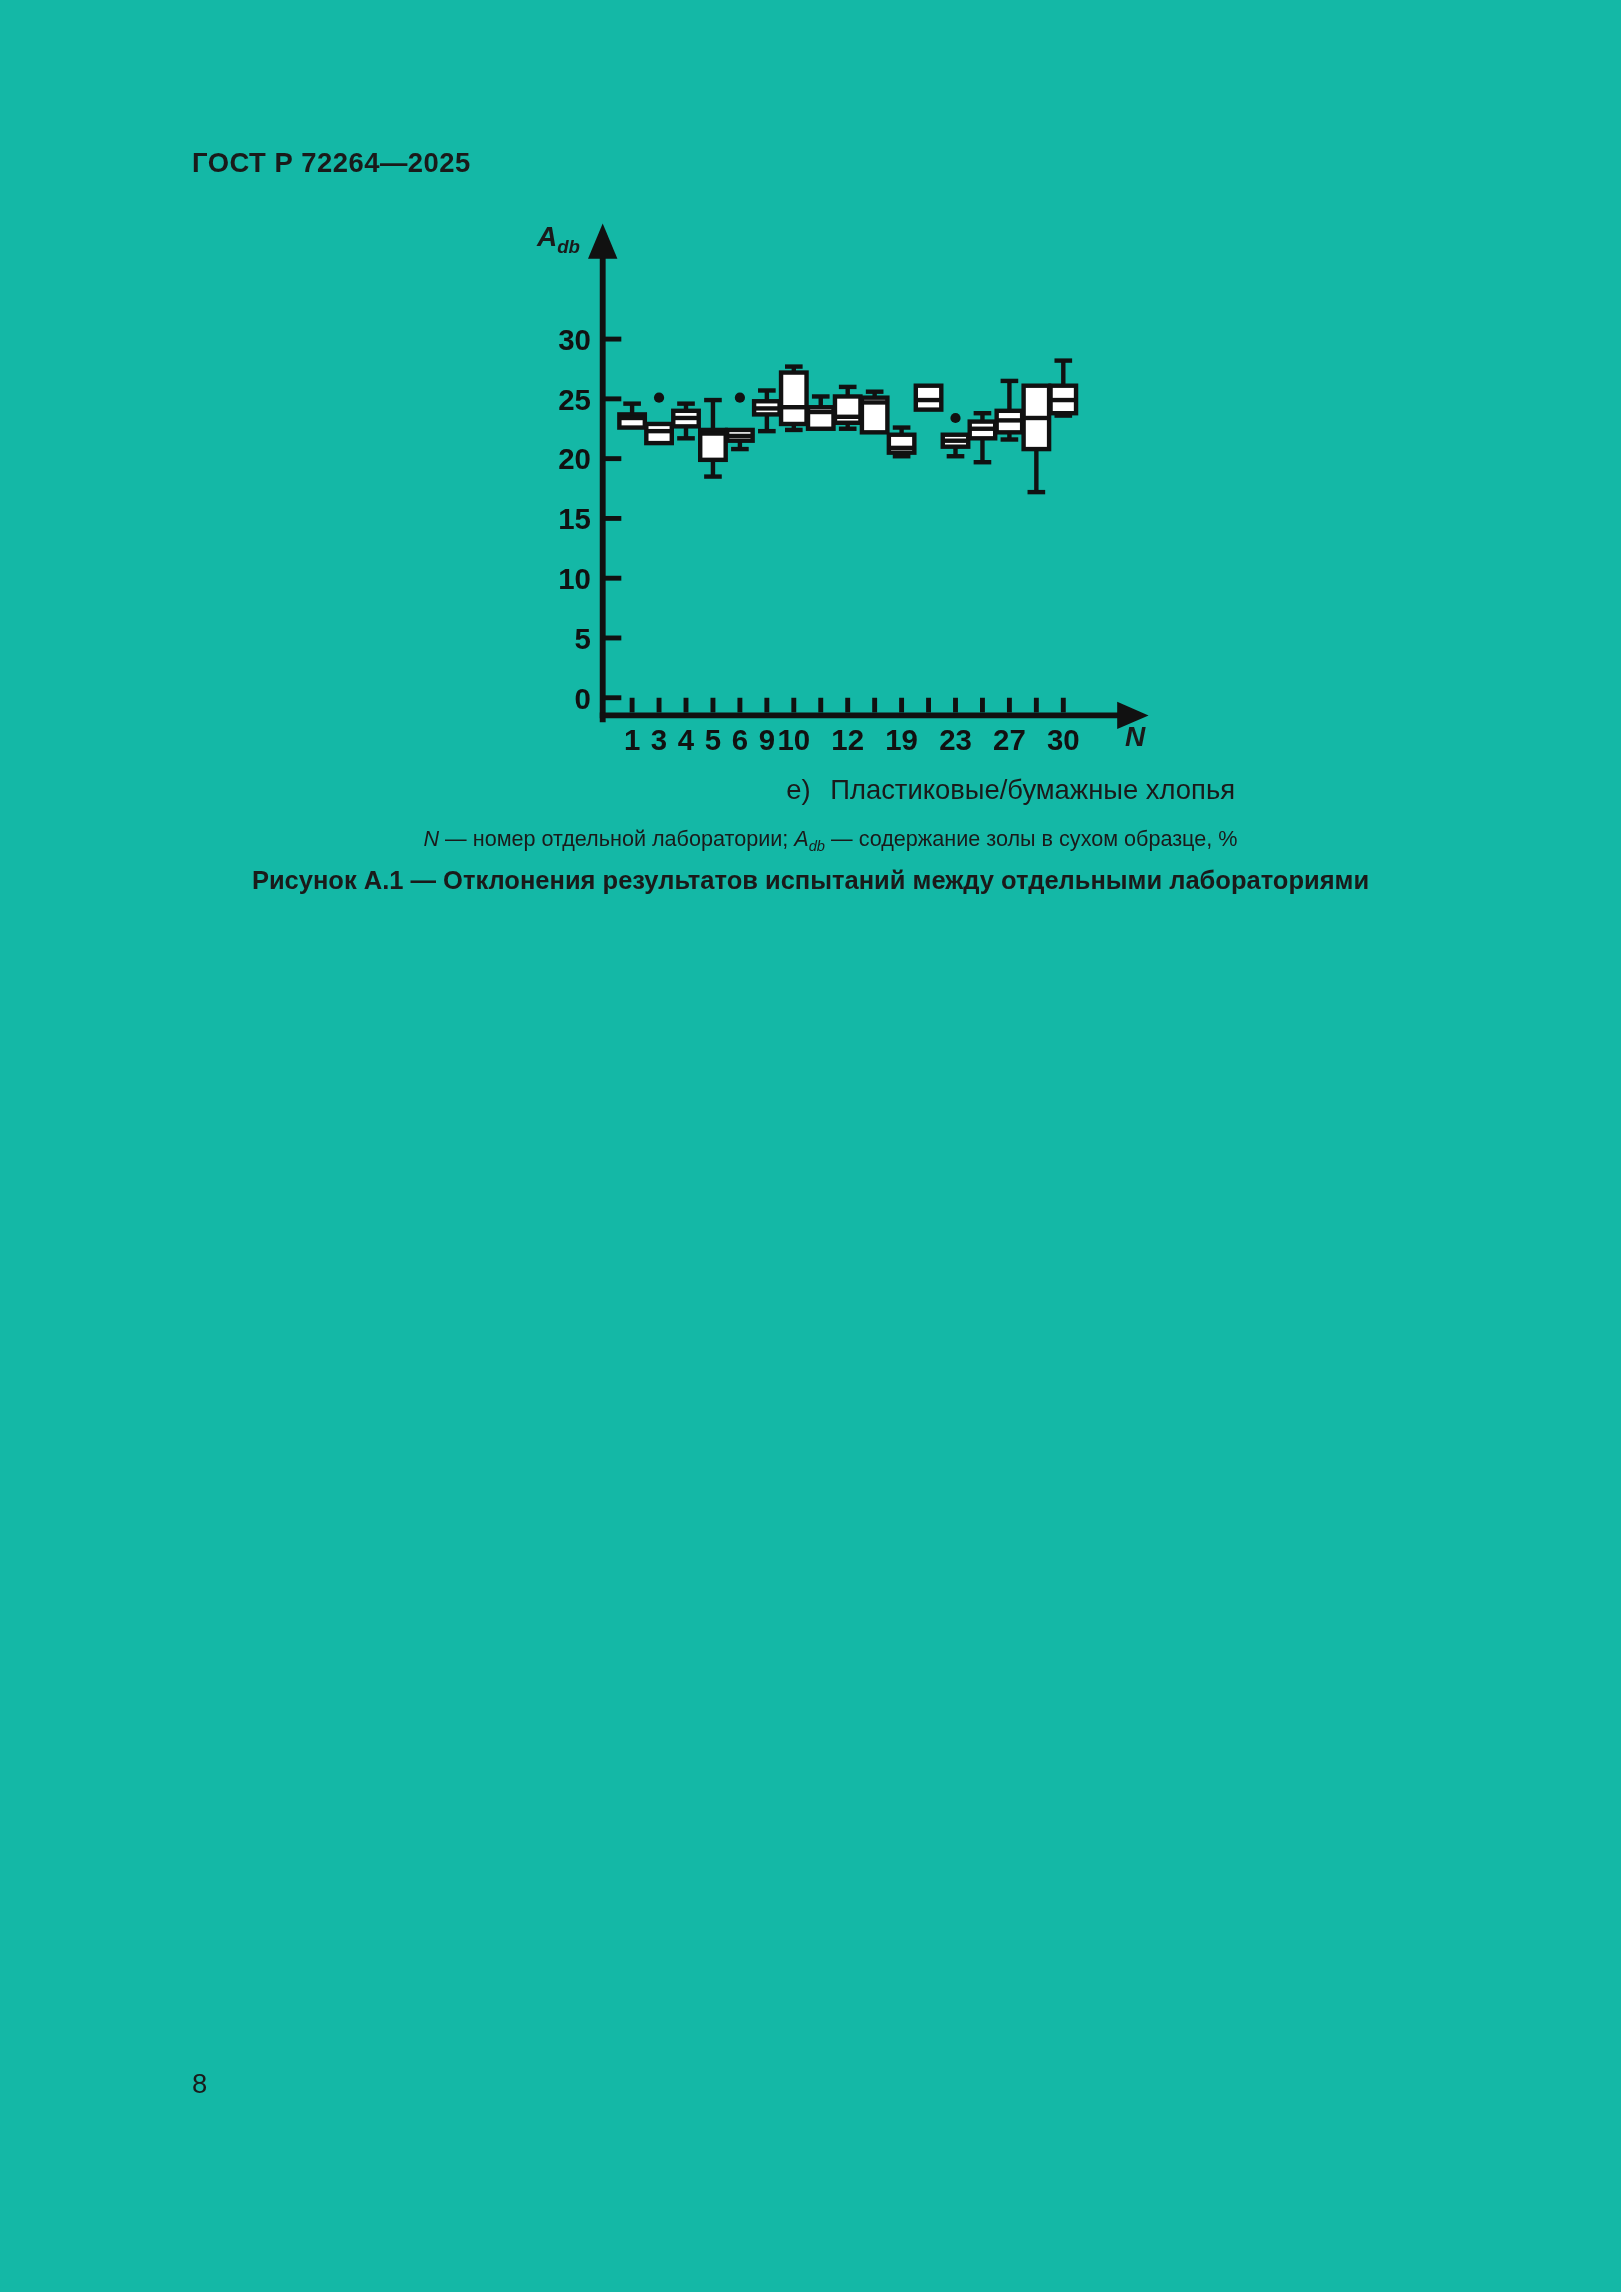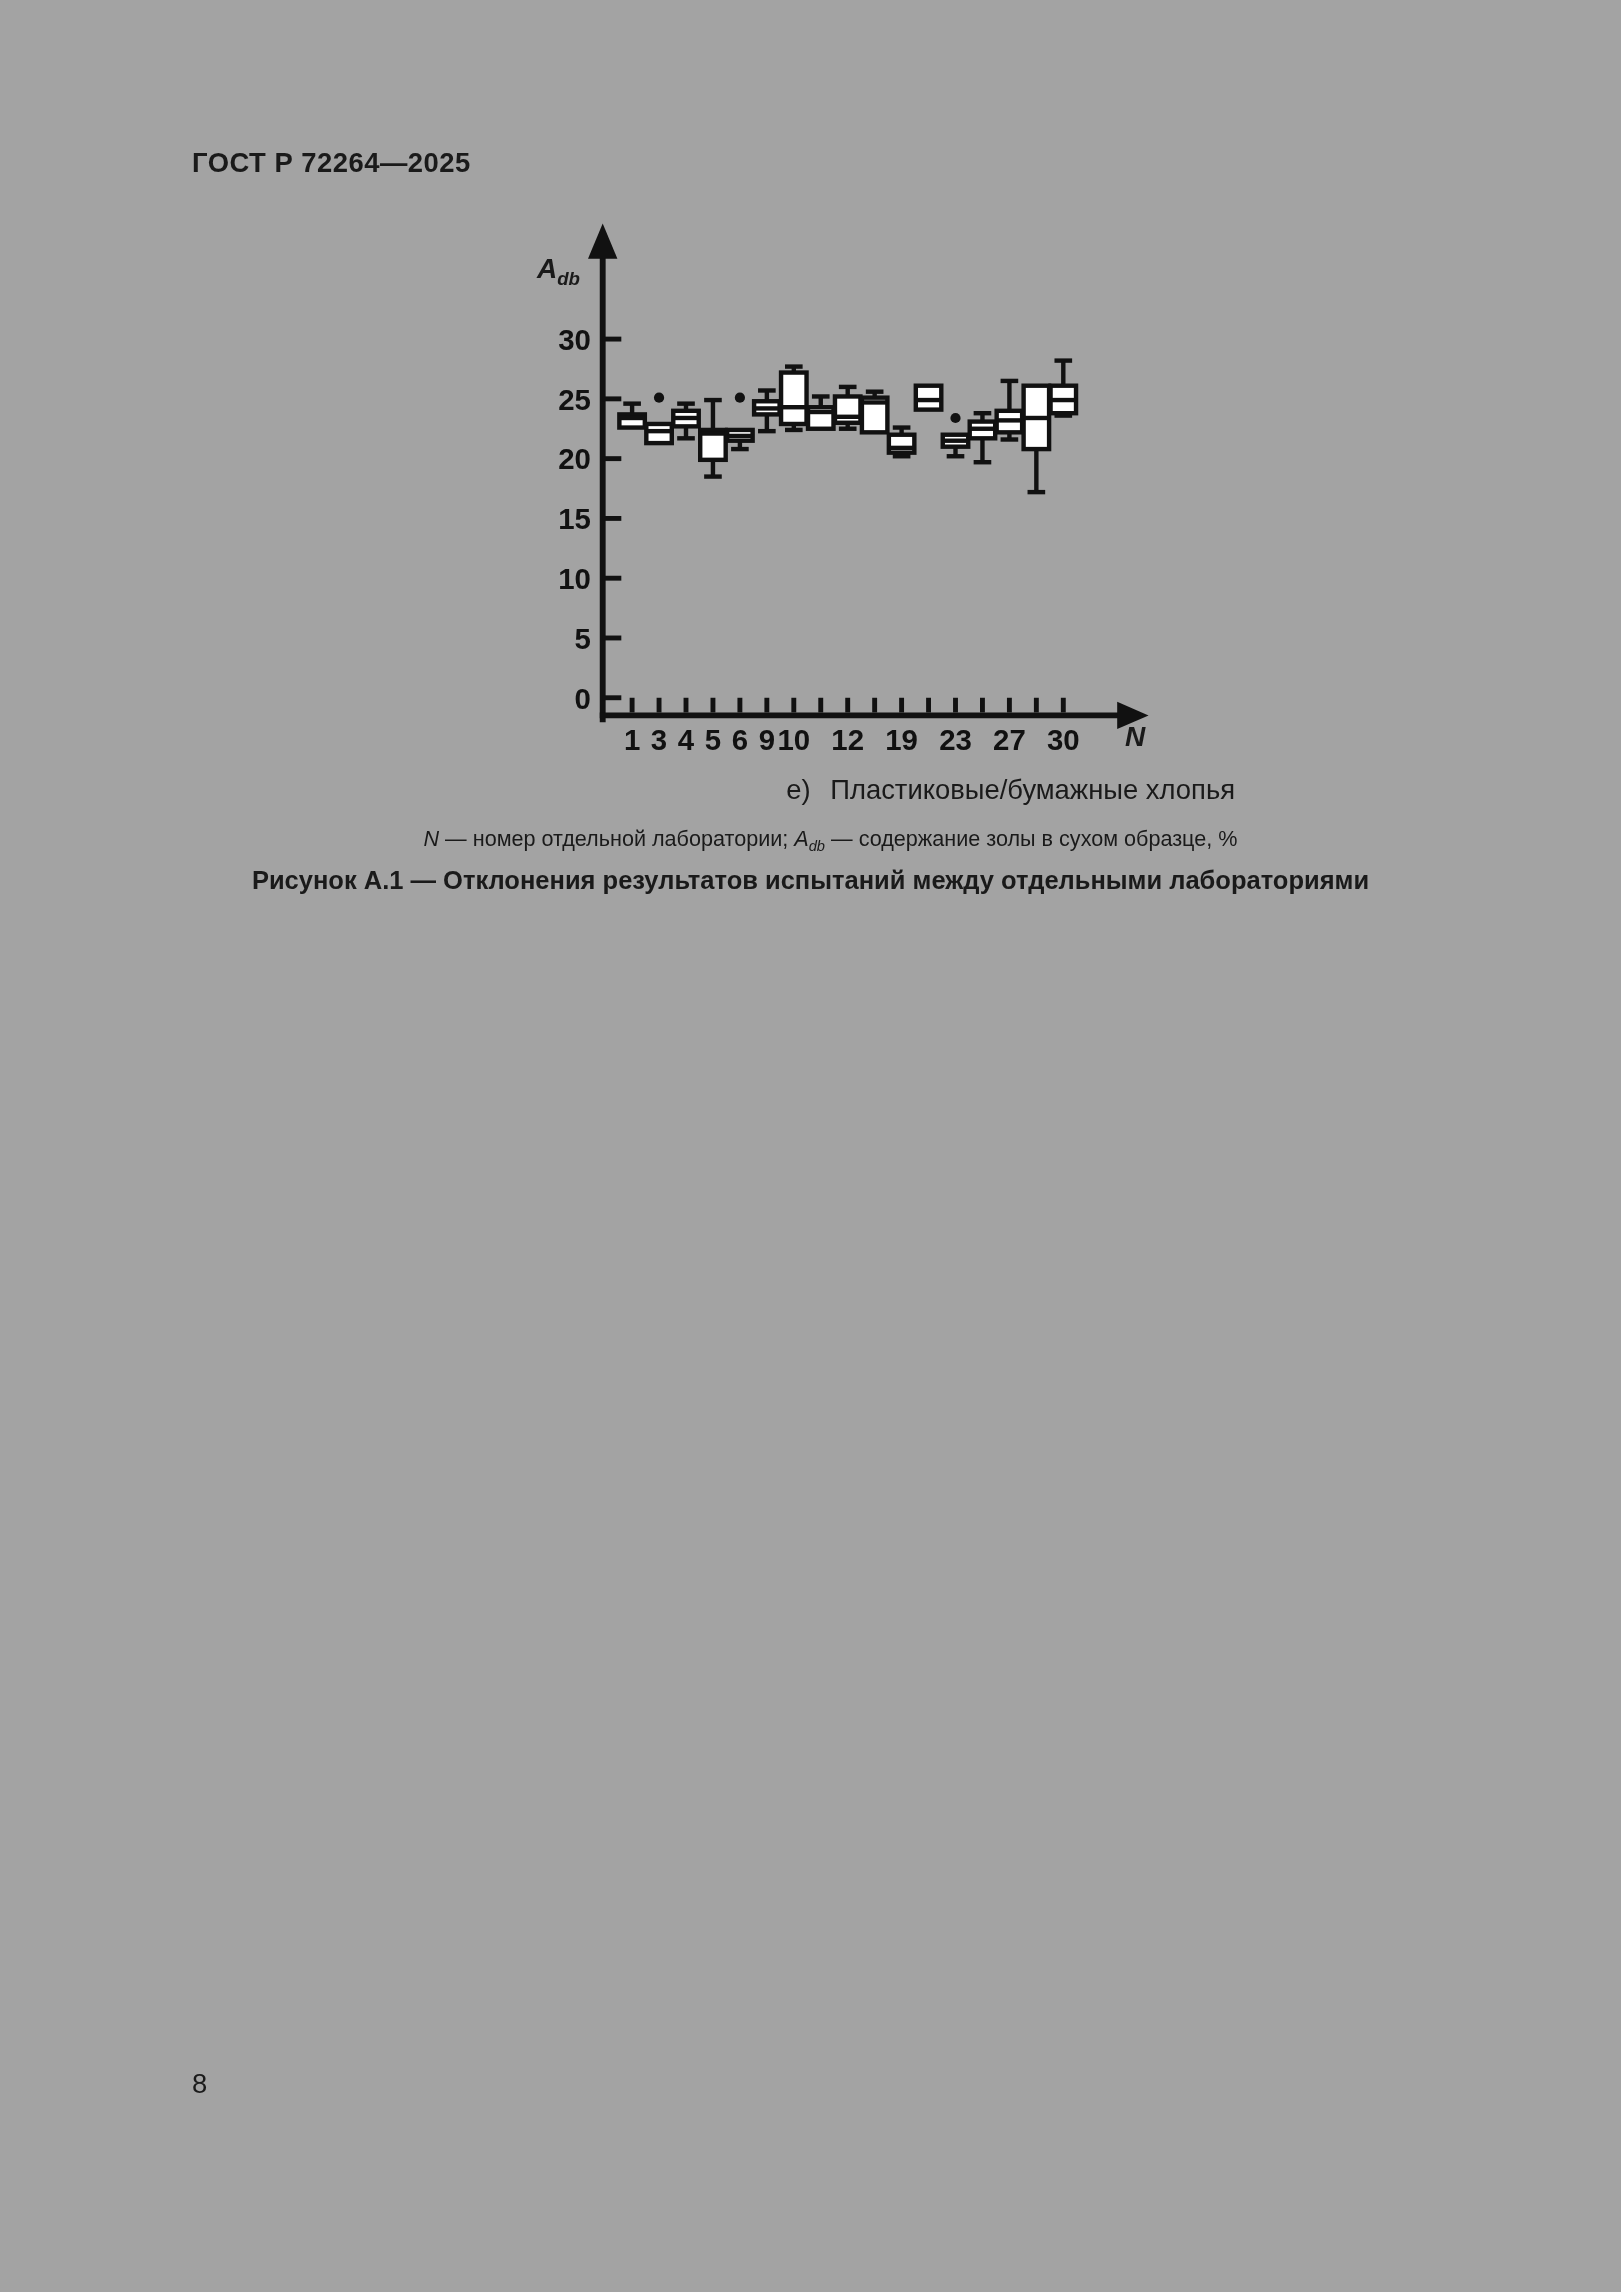--- a/index.html
+++ b/index.html
@@ -1,21 +1,21 @@
 <!DOCTYPE html>
 <html><head>
 <meta charset="utf-8">
 <style>
   html,body{margin:0;padding:0;}
   body{background:#e8e8e8;}
   .page{
     position:relative;
     width:1621px;
     height:2293px;
-    background:#a3a3a3;
+    background:#14b8a6;
     font-family:"Liberation Sans","DejaVu Sans",sans-serif;
     color:#1a1a1a;
     overflow:hidden;
   }
   .doc-header{
     position:absolute;
     left:192px; top:147px;
     font-size:27.4px;
     font-weight:bold;
     letter-spacing:0.5px;
@@ -25,21 +25,20 @@
     left:490px; top:186px;
     width:686px; height:608px;
   }
   #chart-svg{position:absolute;left:0;top:0;}
   .y-axis-title{
     position:absolute;
     left:47px; top:35px;
     font-size:28px;
     font-weight:bold;
     font-style:italic;
-    margin-top:32px;
   }
   .y-axis-title sub{
     font-size:18.6px;
     font-style:italic;
   }
   .x-axis-title{
     position:absolute;
     left:635px; top:535px;
     font-size:28px;
     font-weight:bold;

